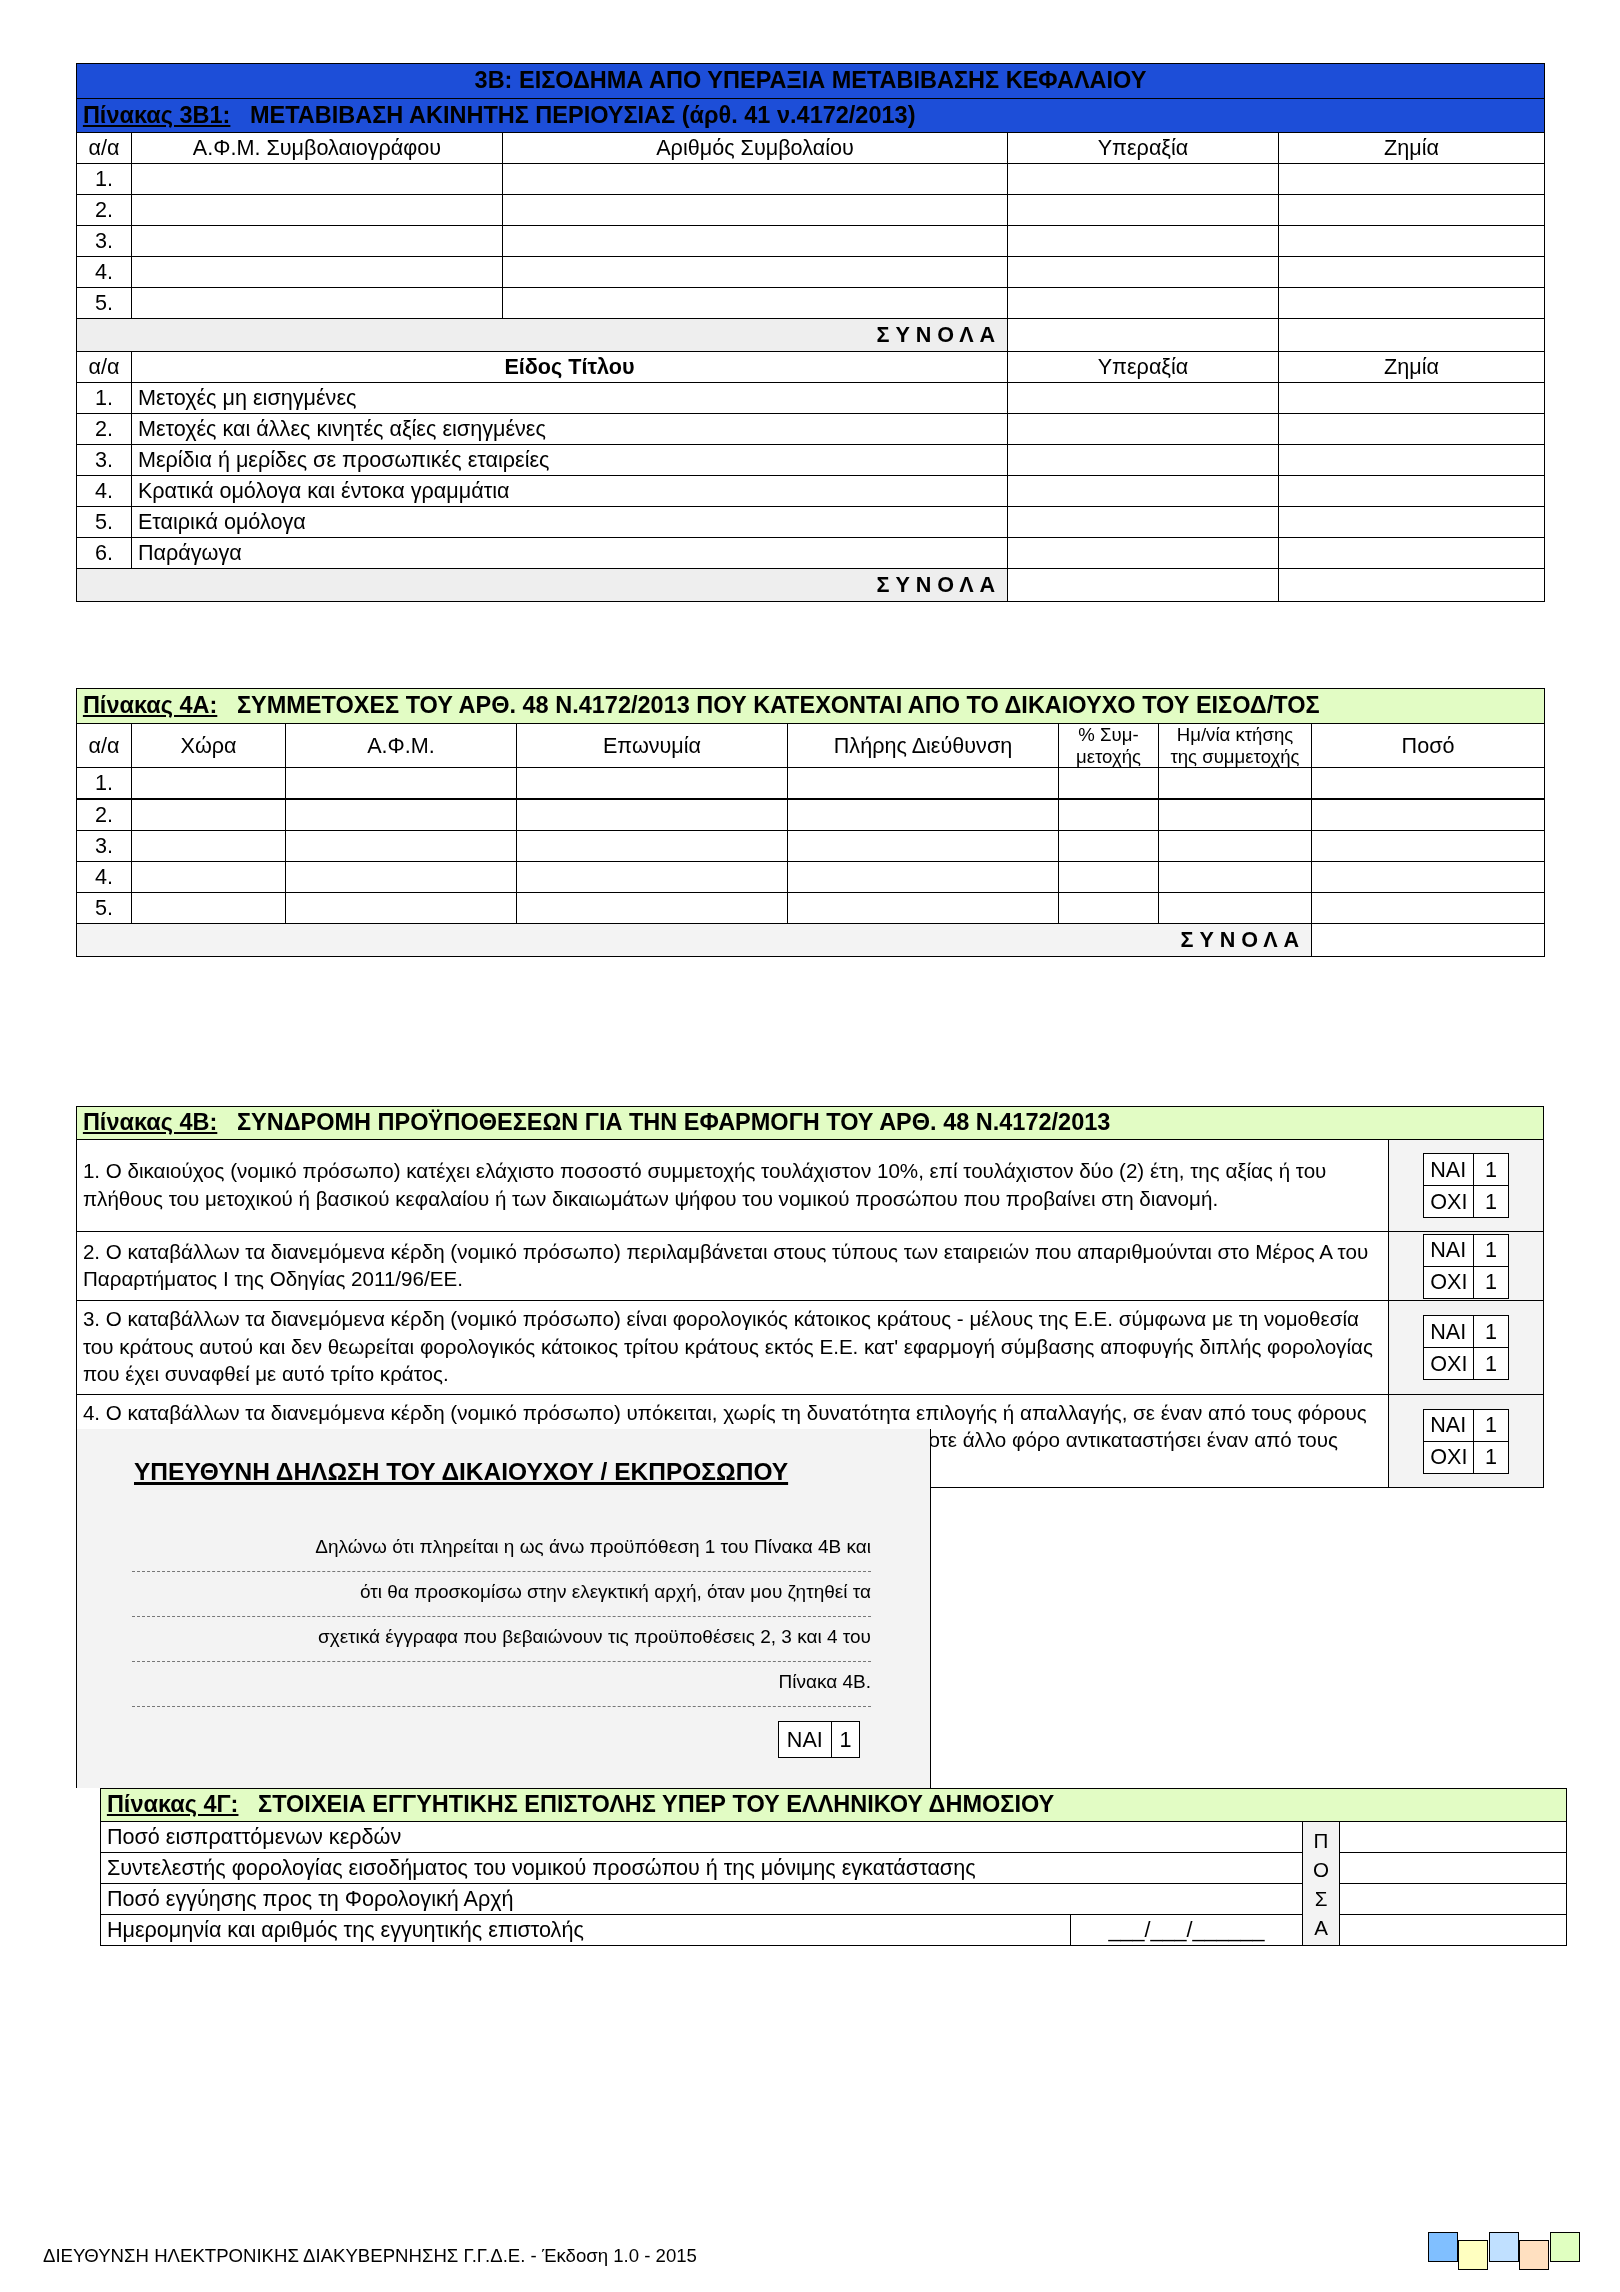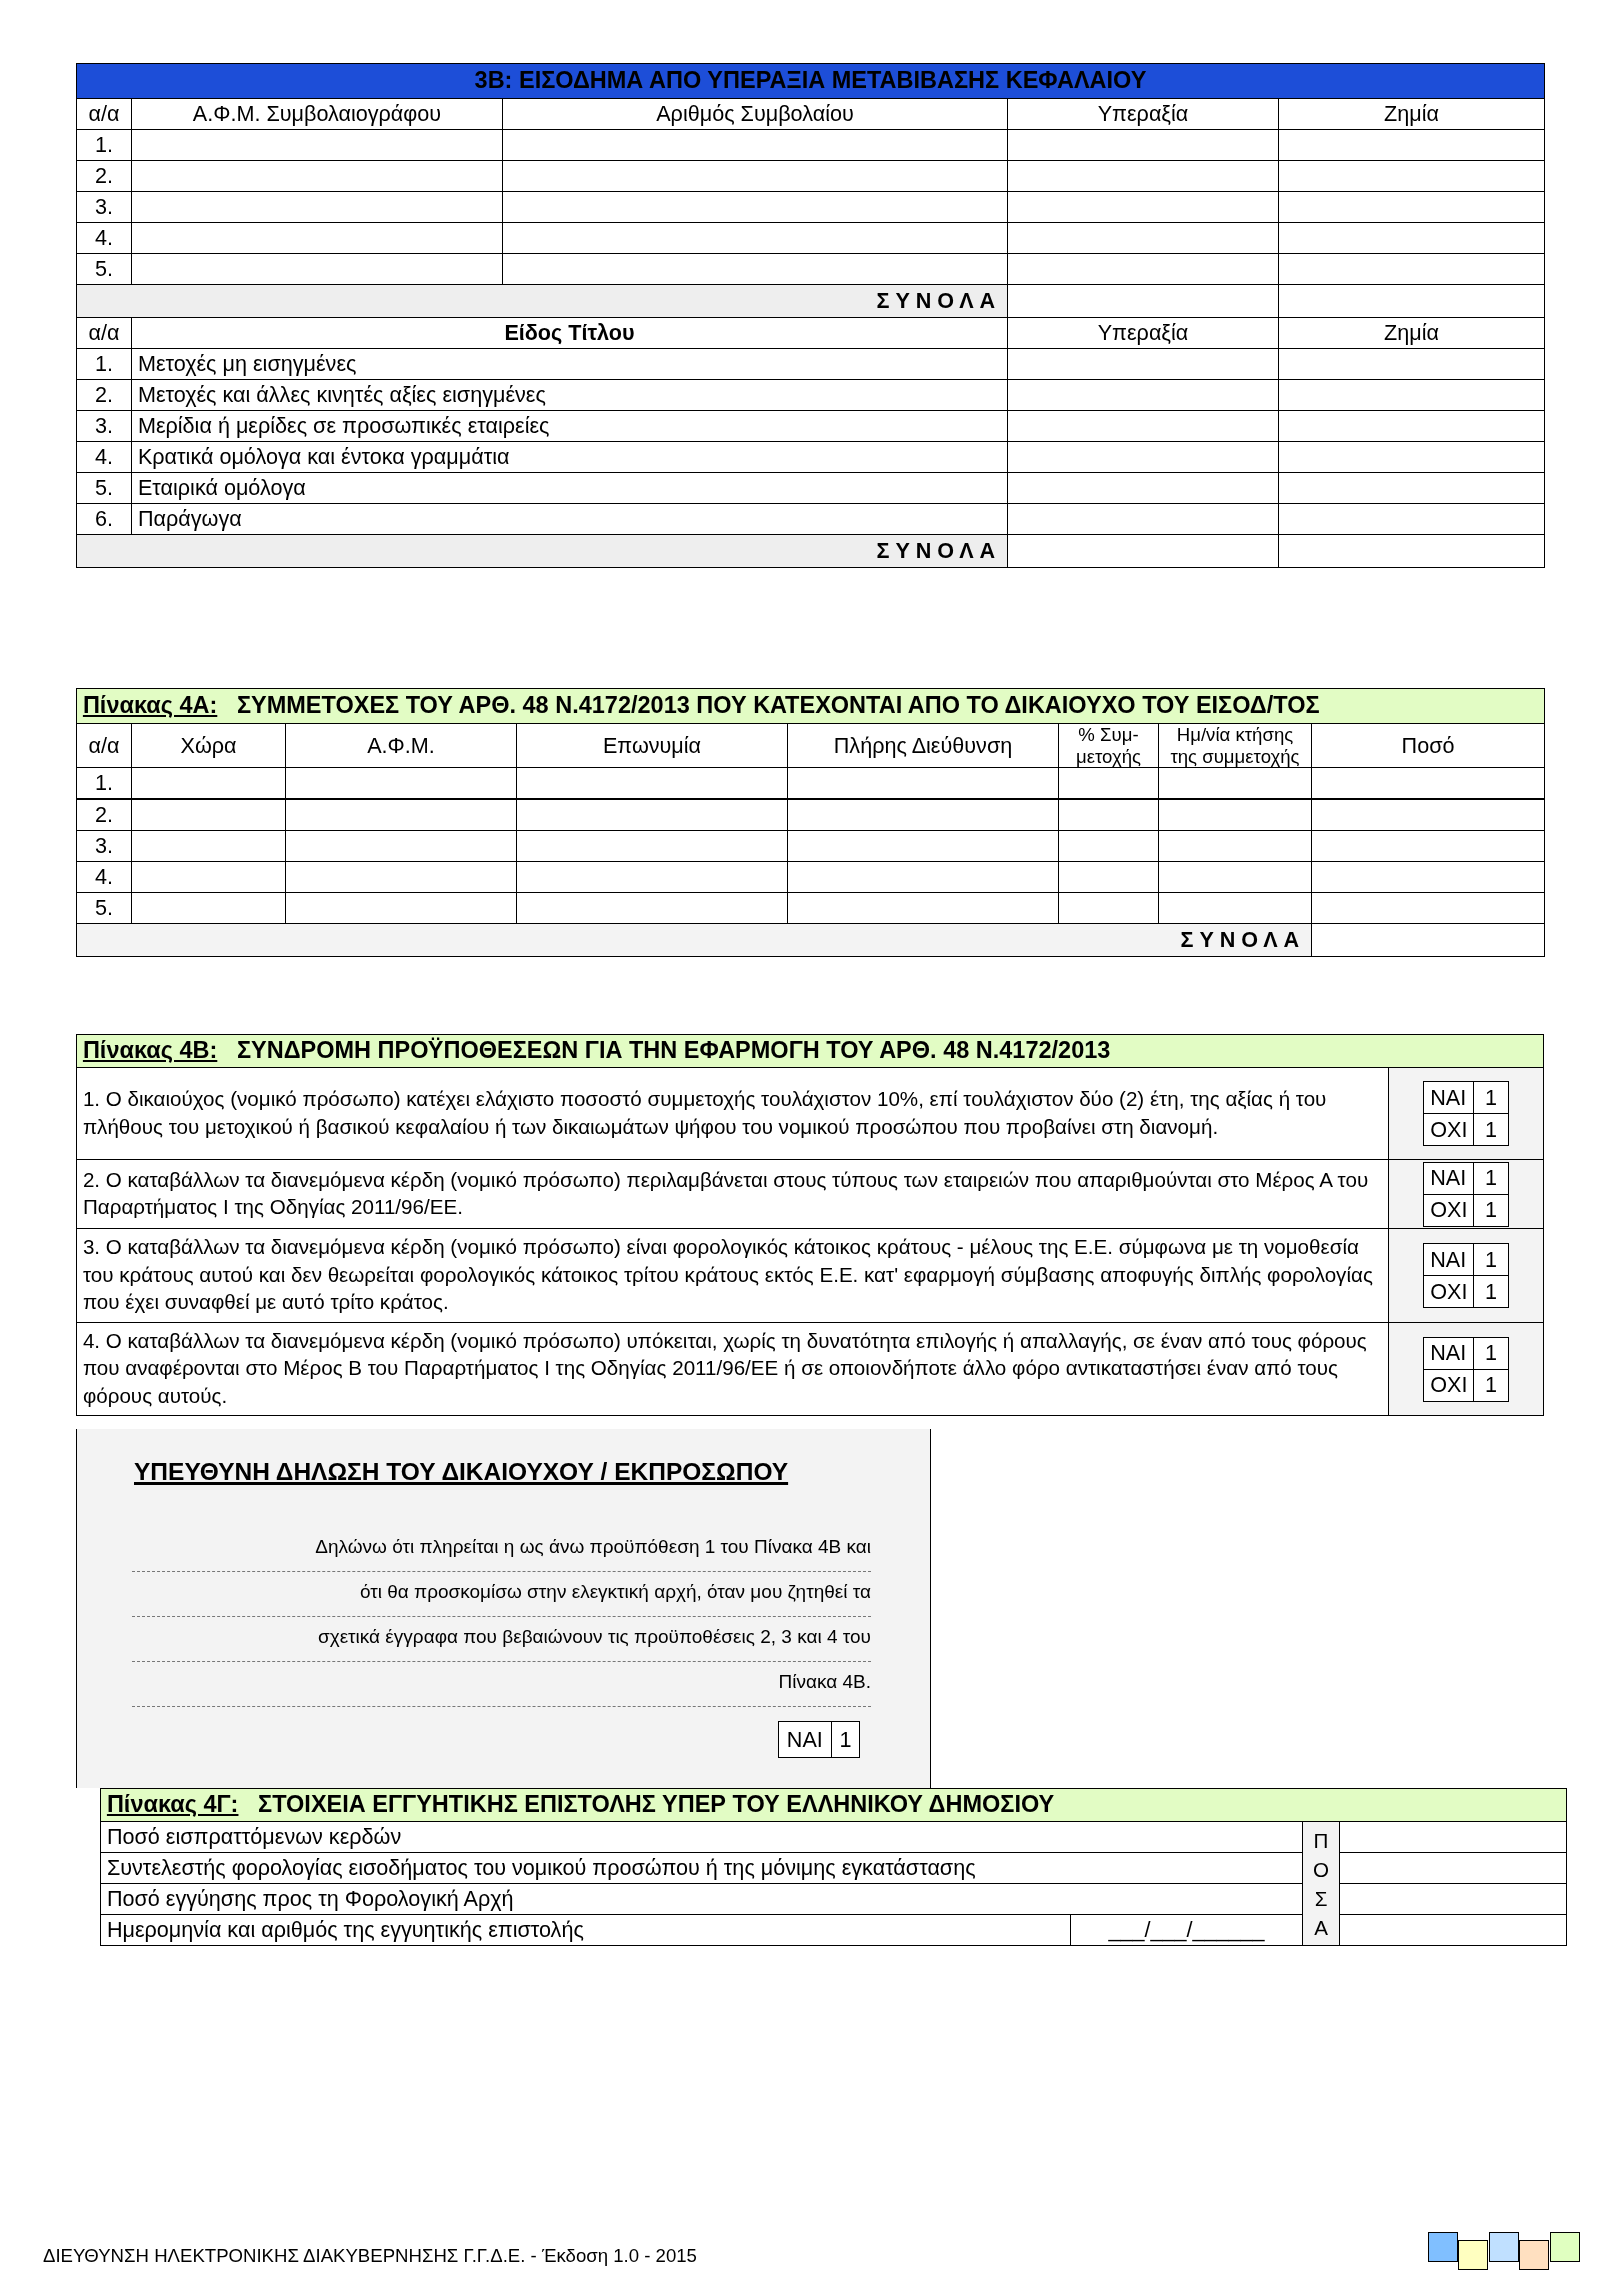--- a/index.html
+++ b/index.html
@@ -43,20 +43,23 @@
         <col style="width:55px">
         <col style="width:371px">
         <col style="width:505px">
         <col style="width:271px">
         <col style="width:266px">
       </colgroup>
   <tbody>
         <tr style="height:35px">
           <td colspan="5" class="peach title center">3Β:   ΕΙΣΟΔΗΜΑ ΑΠΟ ΥΠΕΡΑΞΙΑ ΜΕΤΑΒΙΒΑΣΗΣ ΚΕΦΑΛΑΙΟΥ</td>
         </tr>
+  <tr style="height:34px">
+          <td colspan="5" class="peach title"><span class="ul">Πίνακας 3Β1:</span>&nbsp;&nbsp; <span>ΜΕΤΑΒΙΒΑΣΗ ΑΚΙΝΗΤΗΣ ΠΕΡΙΟΥΣΙΑΣ (άρθ. 41 ν.4172/2013)</span></td>
+        </tr>
   <tr>
     <td class="num">α/α</td>
     <td class="center">Α.Φ.Μ. Συμβολαιογράφου</td>
     <td class="center">Αριθμός Συμβολαίου</td>
     <td class="center">Υπεραξία</td>
     <td class="center">Ζημία</td>
   </tr>
   <tr>
           <td class="num">1.</td>
           <td></td>
@@ -222,21 +225,21 @@
           <td></td>
           <td></td>
         </tr>
   <tr style="height:33px">
     <td colspan="7" class="lgrey right spaced">ΣΥΝΟΛΑ</td>
     <td></td>
   </tr>
 </tbody>
     </table>
 
-<table class="f" style="top:1034px;padding-left:45px;">
+<table class="f" style="top:1106px;padding-left:45px;">
   <colgroup>
         <col style="width:1312px">
         <col style="width:155px">
       </colgroup>
   <tbody>
         <tr style="height:33px">
           <td colspan="2" class="green title"><span class="ul">Πίνακας 4Β:</span>&nbsp;&nbsp; <span>ΣΥΝΔΡΟΜΗ ΠΡΟΫΠΟΘΕΣΕΩΝ ΓΙΑ ΤΗΝ ΕΦΑΡΜΟΓΗ ΤΟΥ ΑΡΘ. 48 Ν.4172/2013</span></td>
         </tr>
 
   <tr class="cond" style="height:92px">

